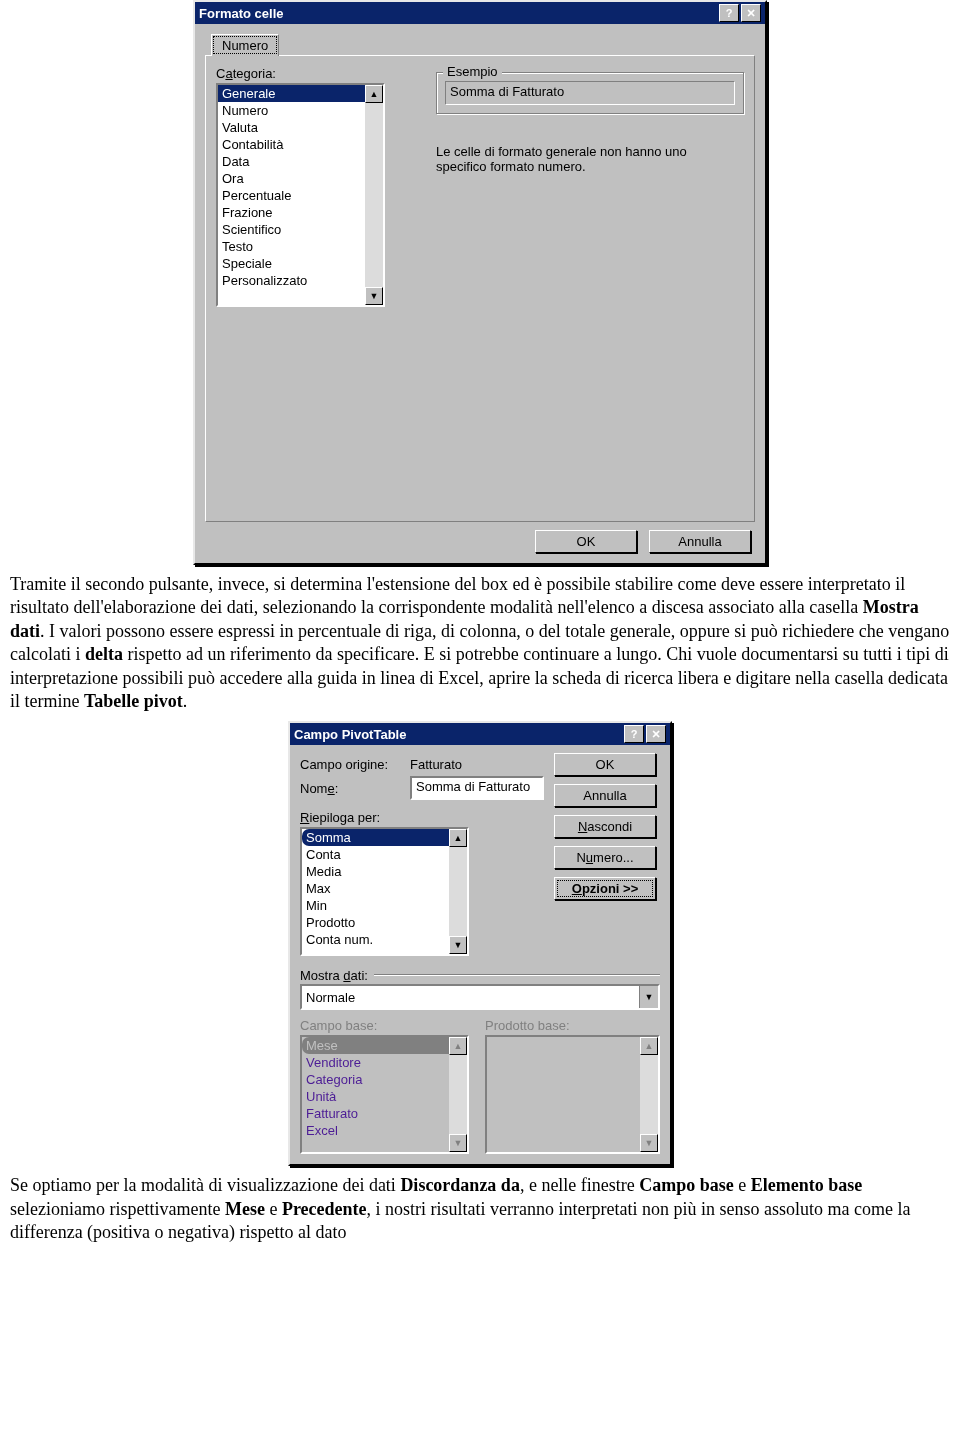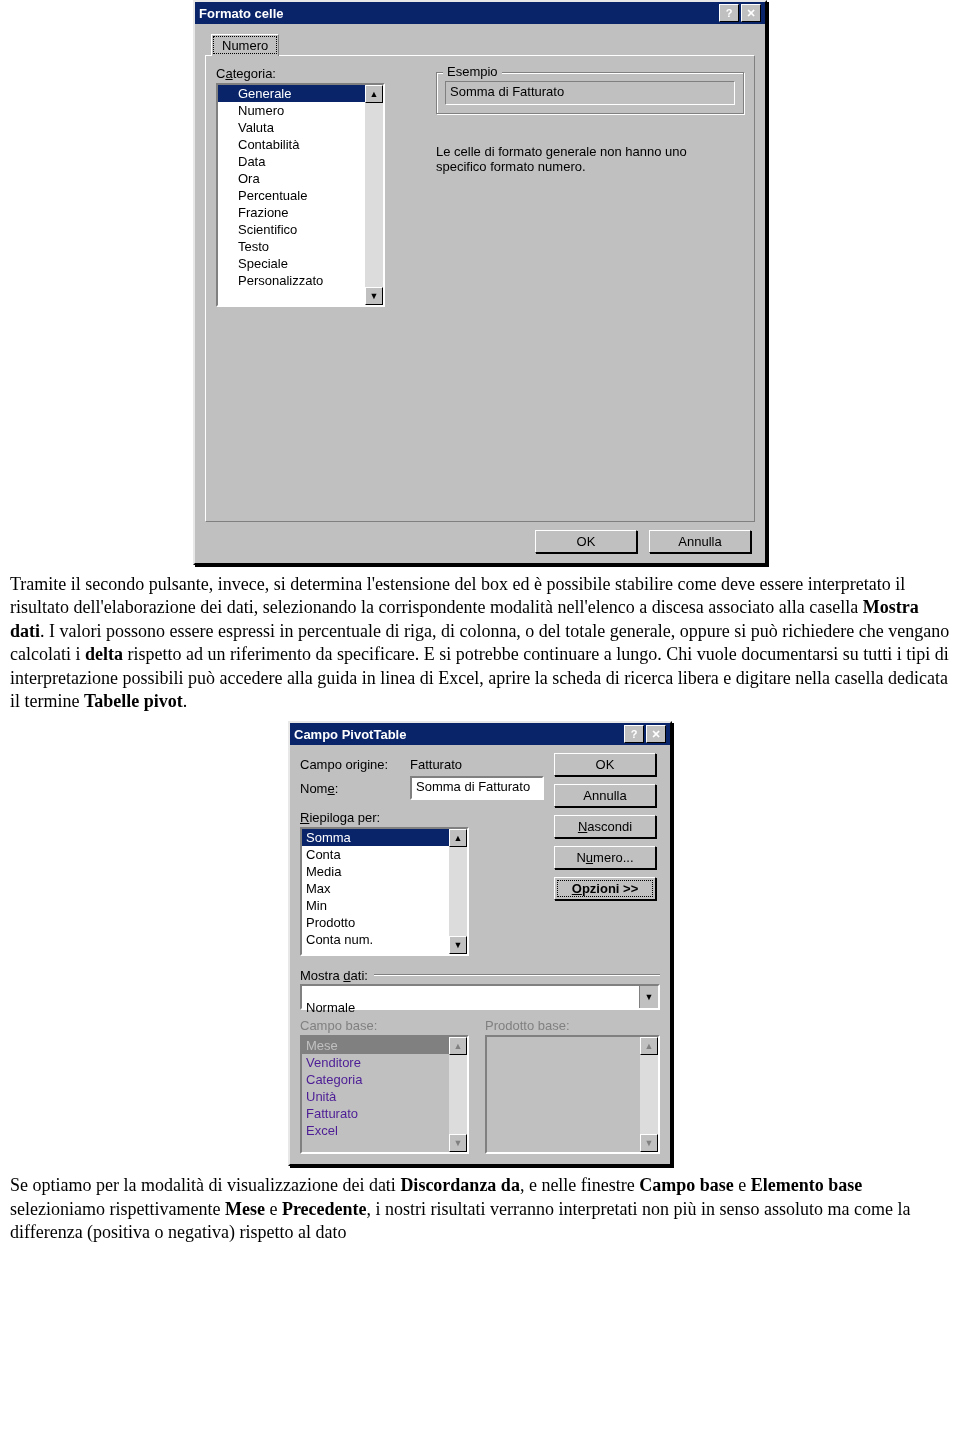--- a/index.html
+++ b/index.html
@@ -83,21 +83,21 @@
   .underline-letter { text-decoration: underline; }
   .listbox {
     background: #fff;
     border: 2px solid #808080;
     border-right-color: #fff;
     border-bottom-color: #fff;
     width: 165px; height: 220px;
     overflow: hidden;
     position: relative;
   }
-  .listbox .item { padding: 1px 20px; white-space: nowrap; }
+  .listbox .item { padding: 1px 4px; white-space: nowrap; }
   .listbox .item.sel { background: #0a246a; color: #fff; }
   .scrollbar {
     position: absolute; right: 0; top: 0; bottom: 0; width: 18px;
     background: #dcdcdc;
   }
   .sb-btn {
     position: absolute; left: 0; width: 18px; height: 18px;
     background: #c0c0c0;
     border: 1px solid #000;
     border-top-color: #fff; border-left-color: #fff;
@@ -159,33 +159,33 @@
   .d2main { flex: 1; }
   .listbox2 {
     background: #fff;
     border: 2px solid #808080;
     border-right-color: #fff; border-bottom-color: #fff;
     width: 165px; height: 125px;
     position: relative;
     overflow: hidden;
   }
   .listbox2 .item { padding: 1px 4px; }
-  .listbox2 .item.sel { background: #0a246a; color: #fff; }
+  .listbox2 .item.sel { background: #0a246a; color: #fff; border-radius: 7px; }
   .hr {
     border-top: 1px solid #808080;
     border-bottom: 1px solid #fff;
     margin: 8px 0;
   }
   .combo {
     display: flex; background: #fff;
     border: 2px solid #808080;
     border-right-color: #fff; border-bottom-color: #fff;
     height: 22px;
   }
-  .combo .val { flex: 1; padding: 14px 4px; }
+  .combo .val { flex: 1; padding: 4px 4px; }
   .combo .drop {
     width: 18px; background: #c0c0c0;
     border-left: 1px solid #808080;
     display: flex; align-items: center; justify-content: center;
     font-size: 9px;
   }
   .disabled { color: #808080; }
   .disabled .listbox2 { background: #c0c0c0; }
   .disabled .listbox2 .item { color: #4c1d95; }
   .disabled .listbox2 .item.sel { background: #808080; color: #c0c0c0; }

